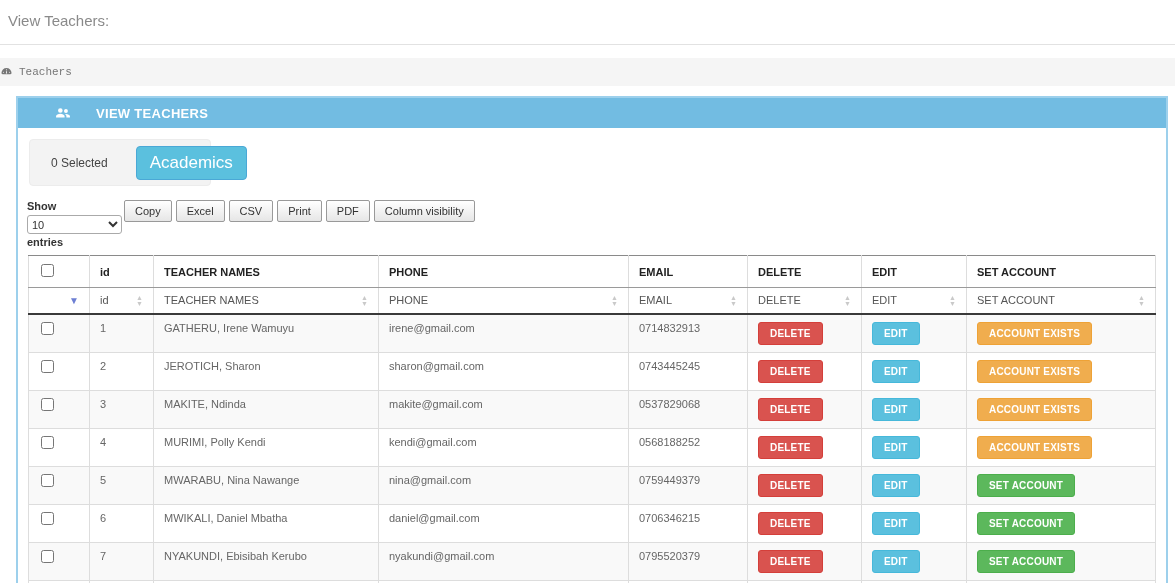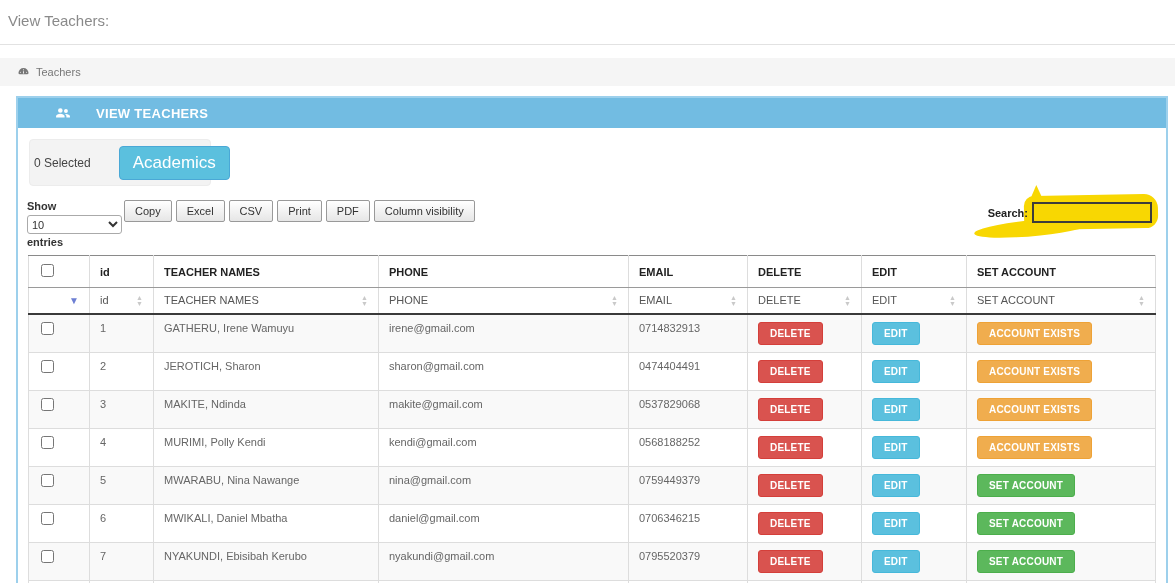--- a/index.html
+++ b/index.html
@@ -1,35 +1,35 @@
 <!DOCTYPE html>
 <html style="--panel-accent: #72bce2; --panel-border: #9dd0ec; --danger: #d9534f; --info: #5bc0de; --warning: #f0ad4e; --success: #5cb85c; --highlight: #f8d702;"><head>
 <meta charset="utf-8">
 <style>
   * { box-sizing: border-box; margin: 0; padding: 0; }
   html,body { width:1175px; height:583px; overflow:hidden; background:#fff;
               font-family:"Liberation Sans", sans-serif; }
   .page-title { margin:12px 12px 0 8px; font-size:15px; color:#8a8a8a; font-weight:normal; }
   .top-rule { border:none; border-top:1px solid #e2e2e2; margin-top:15px; }
   .breadcrumb-bar { margin-top:13px; height:28px; background:#f5f5f5;
-                    display:flex; align-items:center; padding-left:17px; gap:6px;
-                    font-size:11px; color:#777; }
+                    display:flex; align-items:center; padding-left:0; gap:6px;
+                    font-size:11px; color:#777;font-family:Liberation Mono, monospace; }
   .breadcrumb-bar svg { width:13px; height:13px; fill:#777; }
 
   .panel { margin:10px 0 0 16px; width:1152px; height:600px;
            border:2px solid var(--panel-border,#9dd0ec); background:#fff; }
   .panel-header { background:var(--panel-accent,#72bce2); height:30px;
                   display:flex; align-items:center; padding-left:37px; gap:25px;
                   color:#fff; font-size:13px; font-weight:bold; letter-spacing:.3px; }
   .panel-header svg { width:16px; height:14px; fill:#fff; }
   .panel-body { padding:9px 9px 30px 9px; }
 
   .selected-box { width:182px; height:47px; background:#f3f3f3; border:1px solid #ececec;
                   border-radius:4px; margin:2px 0 14px 2px; display:flex; align-items:center;
-                  padding:0 4px; font-size:12px; color:#444; }
+                  padding:0 21px; font-size:12px; color:#444; }
   .selected-label { white-space:nowrap; }
   .academics-btn { margin-left:28px; background:var(--info,#5bc0de); color:#fff;
                    font-size:17px; padding:6px 13px; border-radius:4px;
                    border:1px solid #4aa8d6; cursor:pointer;
                    font-family:"Liberation Sans", sans-serif; }
 
   .controls { position:relative; min-height:42px; margin-bottom:7px; }
   .length-block { width:97px; font-size:11px; font-weight:bold; color:#333; }
   .length-select { display:block; width:95px; height:19px; margin:3px 0 2px 0;
                    font-size:11px; color:#333; border:1px solid #aaa; border-radius:3px;
@@ -116,28 +116,20 @@
         </select>
         <span>entries</span>
       </div>
       <div class="export-buttons">
         <button class="export-btn">Copy</button>
         <button class="export-btn">Excel</button>
         <button class="export-btn">CSV</button>
         <button class="export-btn">Print</button>
         <button class="export-btn">PDF</button>
         <button class="export-btn">Column visibility</button>
-      </div>
-      <div class="search-block">
-        <span class="search-label">Search:</span>
-        <span class="hl-wrap">
-          <span class="hl-tail"></span>
-          <span class="hl-spike"></span>
-          <input class="search-input" type="text" value="" style="">
-        </span>
       </div>
     </div>
 
     <table class="teachers">
       <colgroup>
         <col style="width:61px">
           <col style="width:64px">
           <col style="width:225px">
           <col style="width:250px">
         <col style="width:119px">
@@ -211,21 +203,21 @@
       <button class="btn-action btn-warning">ACCOUNT EXISTS</button>
     </td>
   </tr>
           <tr>
     <td class="cell-check">
       <input type="checkbox" style="">
     </td>
     <td>2</td>
     <td>JEROTICH, Sharon</td>
     <td>sharon@gmail.com</td>
-    <td>0474404491</td>
+    <td>0743445245</td>
     <td>
       <button class="btn-action btn-danger">DELETE</button>
     </td>
     <td>
       <button class="btn-action btn-info">EDIT</button>
     </td>
     <td>
       <button class="btn-action btn-warning">ACCOUNT EXISTS</button>
     </td>
   </tr>

